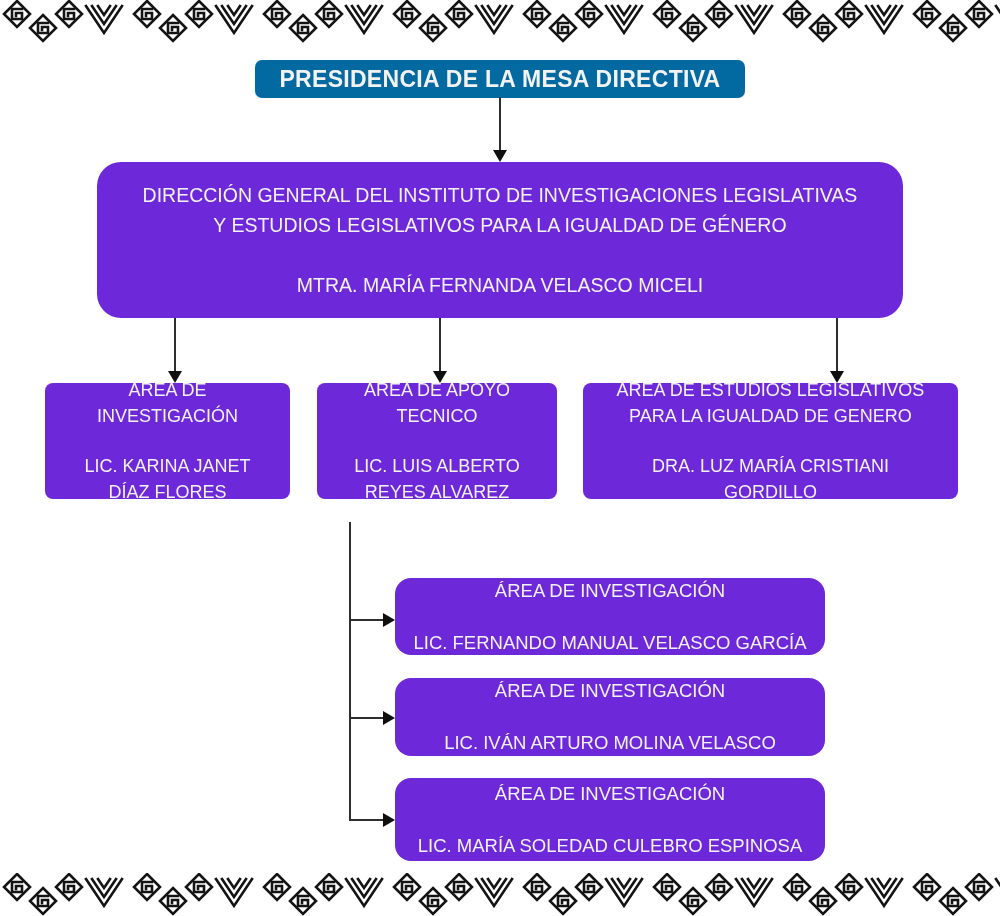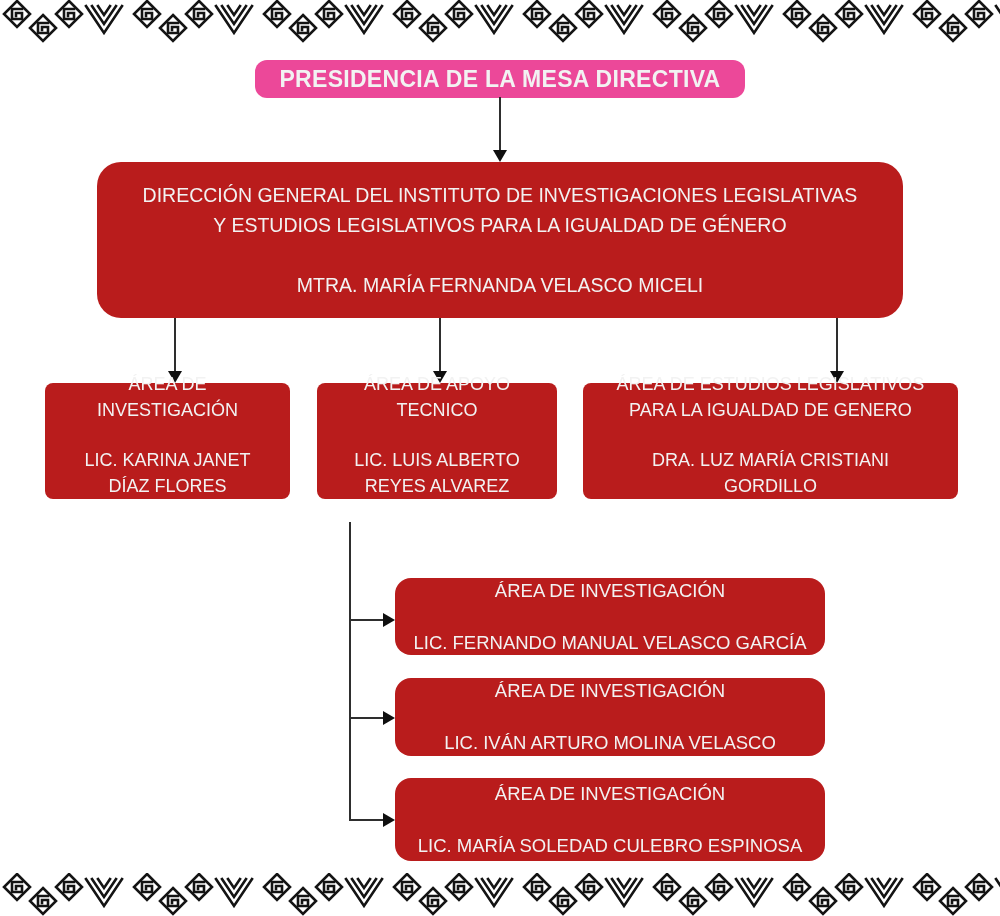--- a/index.html
+++ b/index.html
@@ -9,43 +9,43 @@
     overflow:hidden;
     background:#ffffff;
     font-family:"Liberation Sans", sans-serif;
   }
   .greca{position:absolute;left:0;}
   .greca.top{top:0;}
   .greca.bottom{top:873px;}
 
   .node{
     position:absolute;
-    background:#b91c1c;
+    background:#6d28d9;
     color:#f2f2f2;
     display:flex;
     flex-direction:column;
     justify-content:center;
     align-items:center;
     text-align:center;
     white-space:pre-line;
     box-sizing:border-box;
   }
   .title-box{
     left:255px;top:60px;width:490px;height:38px;
-    background:#ec4899;border-radius:12px;
+    background:#0369a1;border-radius:7px;
     font-size:23px;font-weight:bold;letter-spacing:.3px;
   }
   .big-box{
     left:97px;top:162px;width:806px;height:156px;
     border-radius:24px;font-size:19.5px;line-height:30px;gap:30px;
   }
   .big-box .box-name{font-weight:normal;text-align:right;}
   .mid-box{
     top:383px;height:116px;border-radius:8px;
-    font-size:18px;line-height:26px;gap:24px;justify-content:flex-end;
+    font-size:18px;line-height:26px;gap:24px;
   }
   .mid-box.a{left:45px;width:245px;}
   .mid-box.b{left:317px;width:240px;}
   .mid-box.c{left:583px;width:375px;}
   .low-box{
     left:395px;width:430px;border-radius:16px;
     font-size:18.5px;line-height:26px;gap:26px;
   }
   .low-box.d{top:578px;height:77px;}
   .low-box.e{top:678px;height:78px;}

